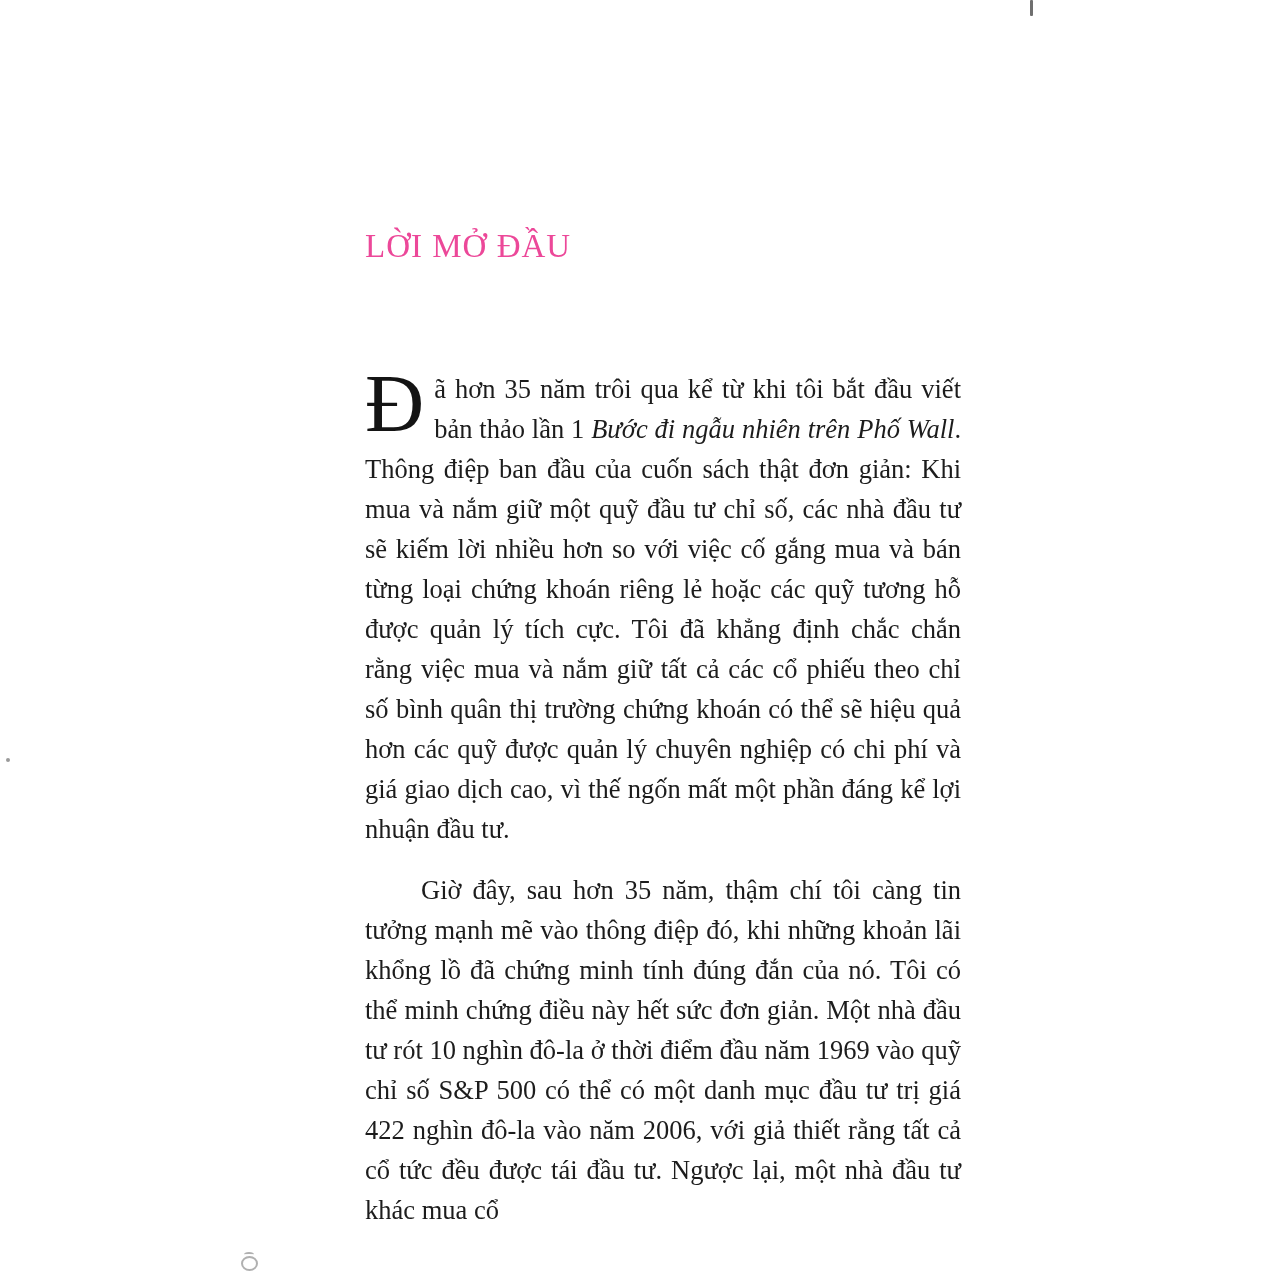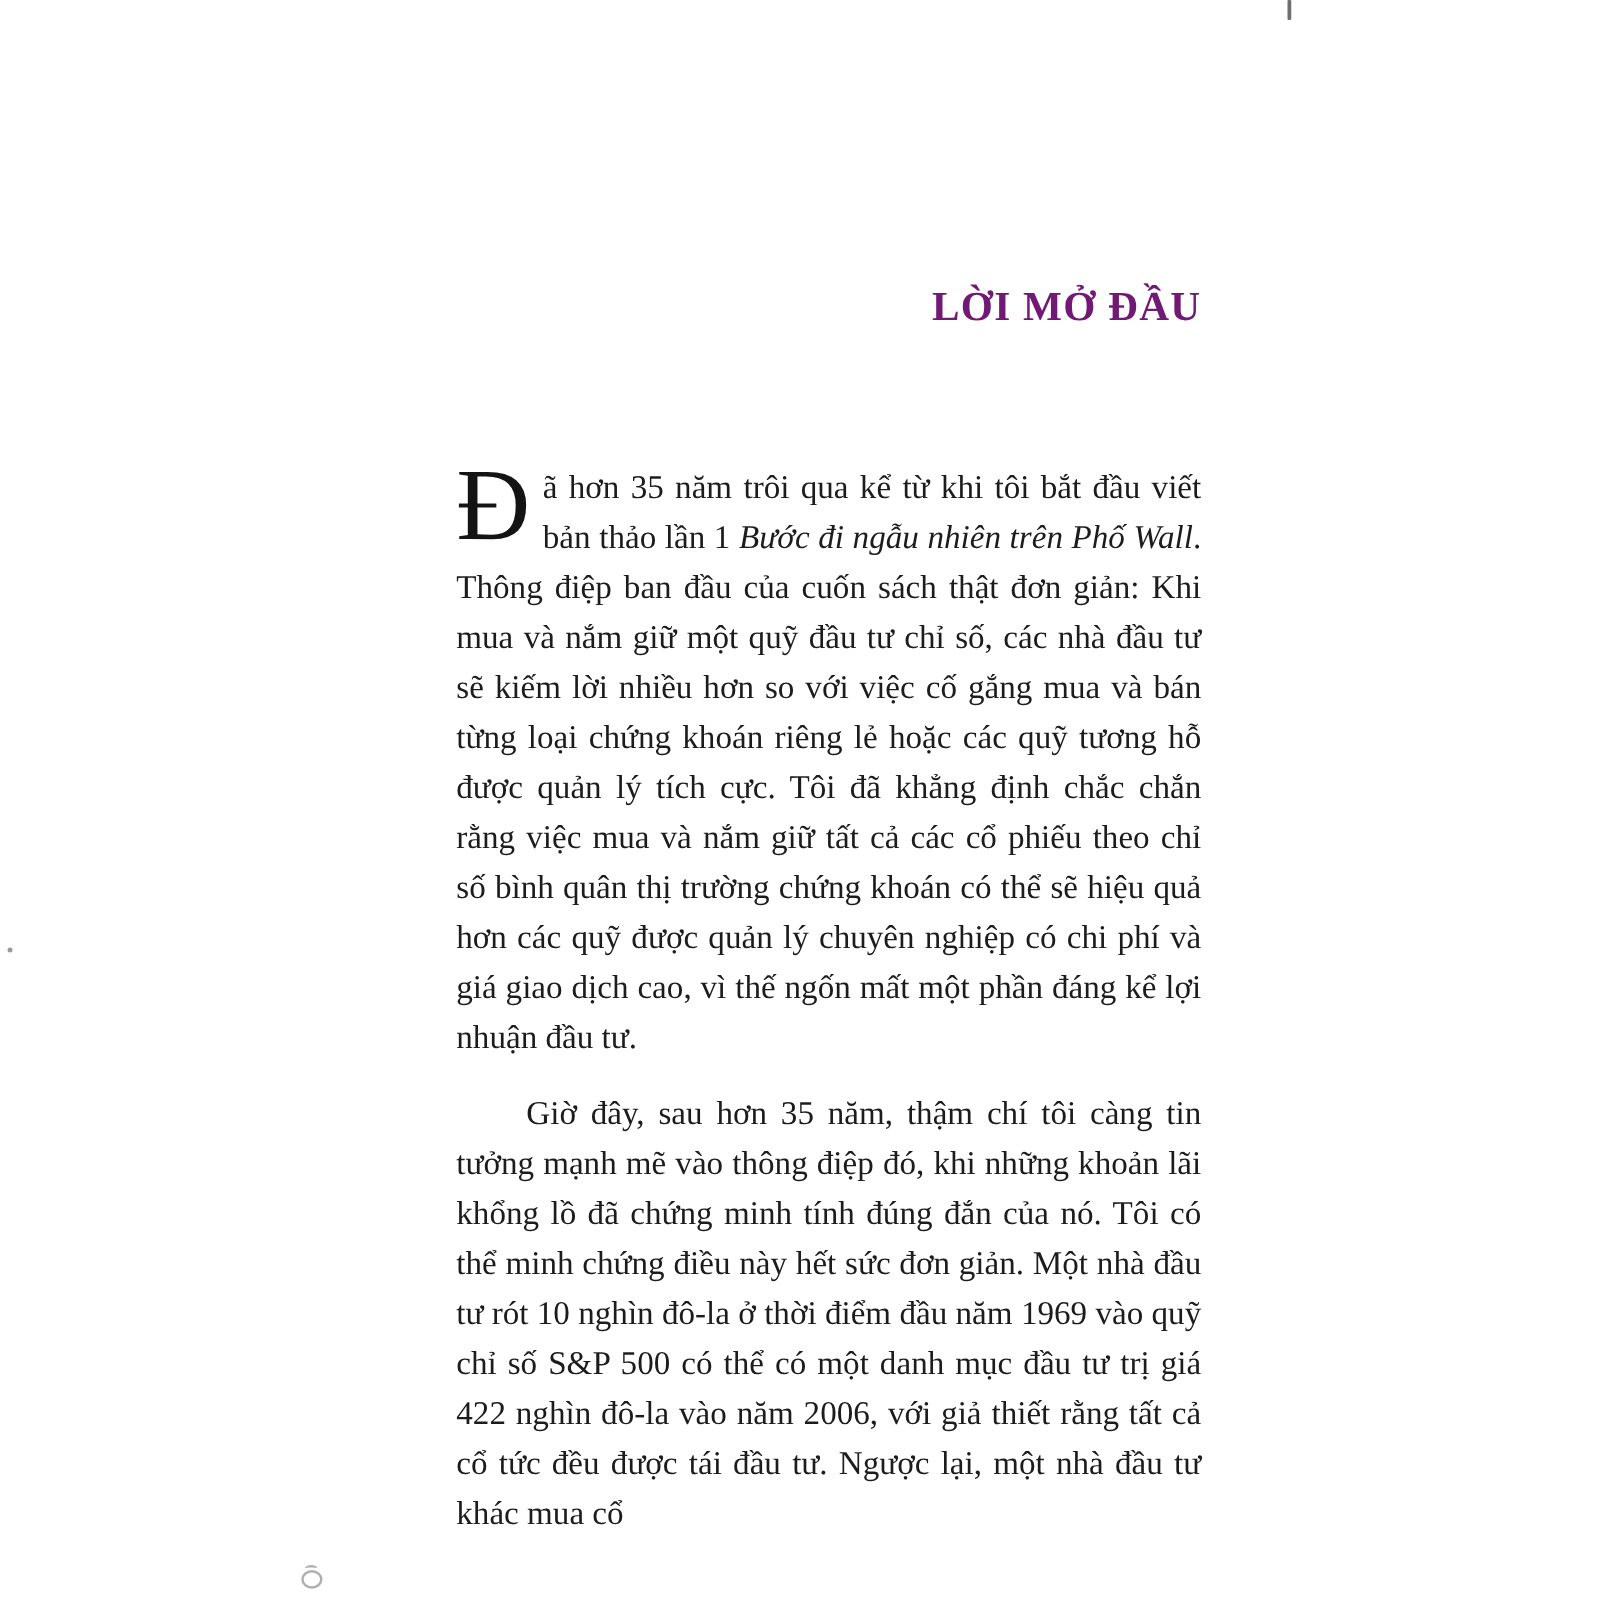--- a/index.html
+++ b/index.html
@@ -15,25 +15,25 @@
     overflow: hidden;
     font-family: "Liberation Serif", "DejaVu Serif", serif;
     color: #1c1c1c;
     box-sizing: border-box;
   }
   .title {
     margin: 0;
     padding-top: 228px;
     margin-left: 365px;
     width: 596px;
-    text-align: right;
+    text-align: left;
     font-size: 33px;
-    font-weight: bold;
+    font-weight: normal;
     letter-spacing: 1px;
-    color: #701a75;
+    color: #ec4899;
   }
   .text-block {
     margin-left: 365px;
     margin-top: 104px;
     width: 596px;
   }
   .para {
     margin: 0;
     font-size: 26.5px;
     line-height: 40px;

